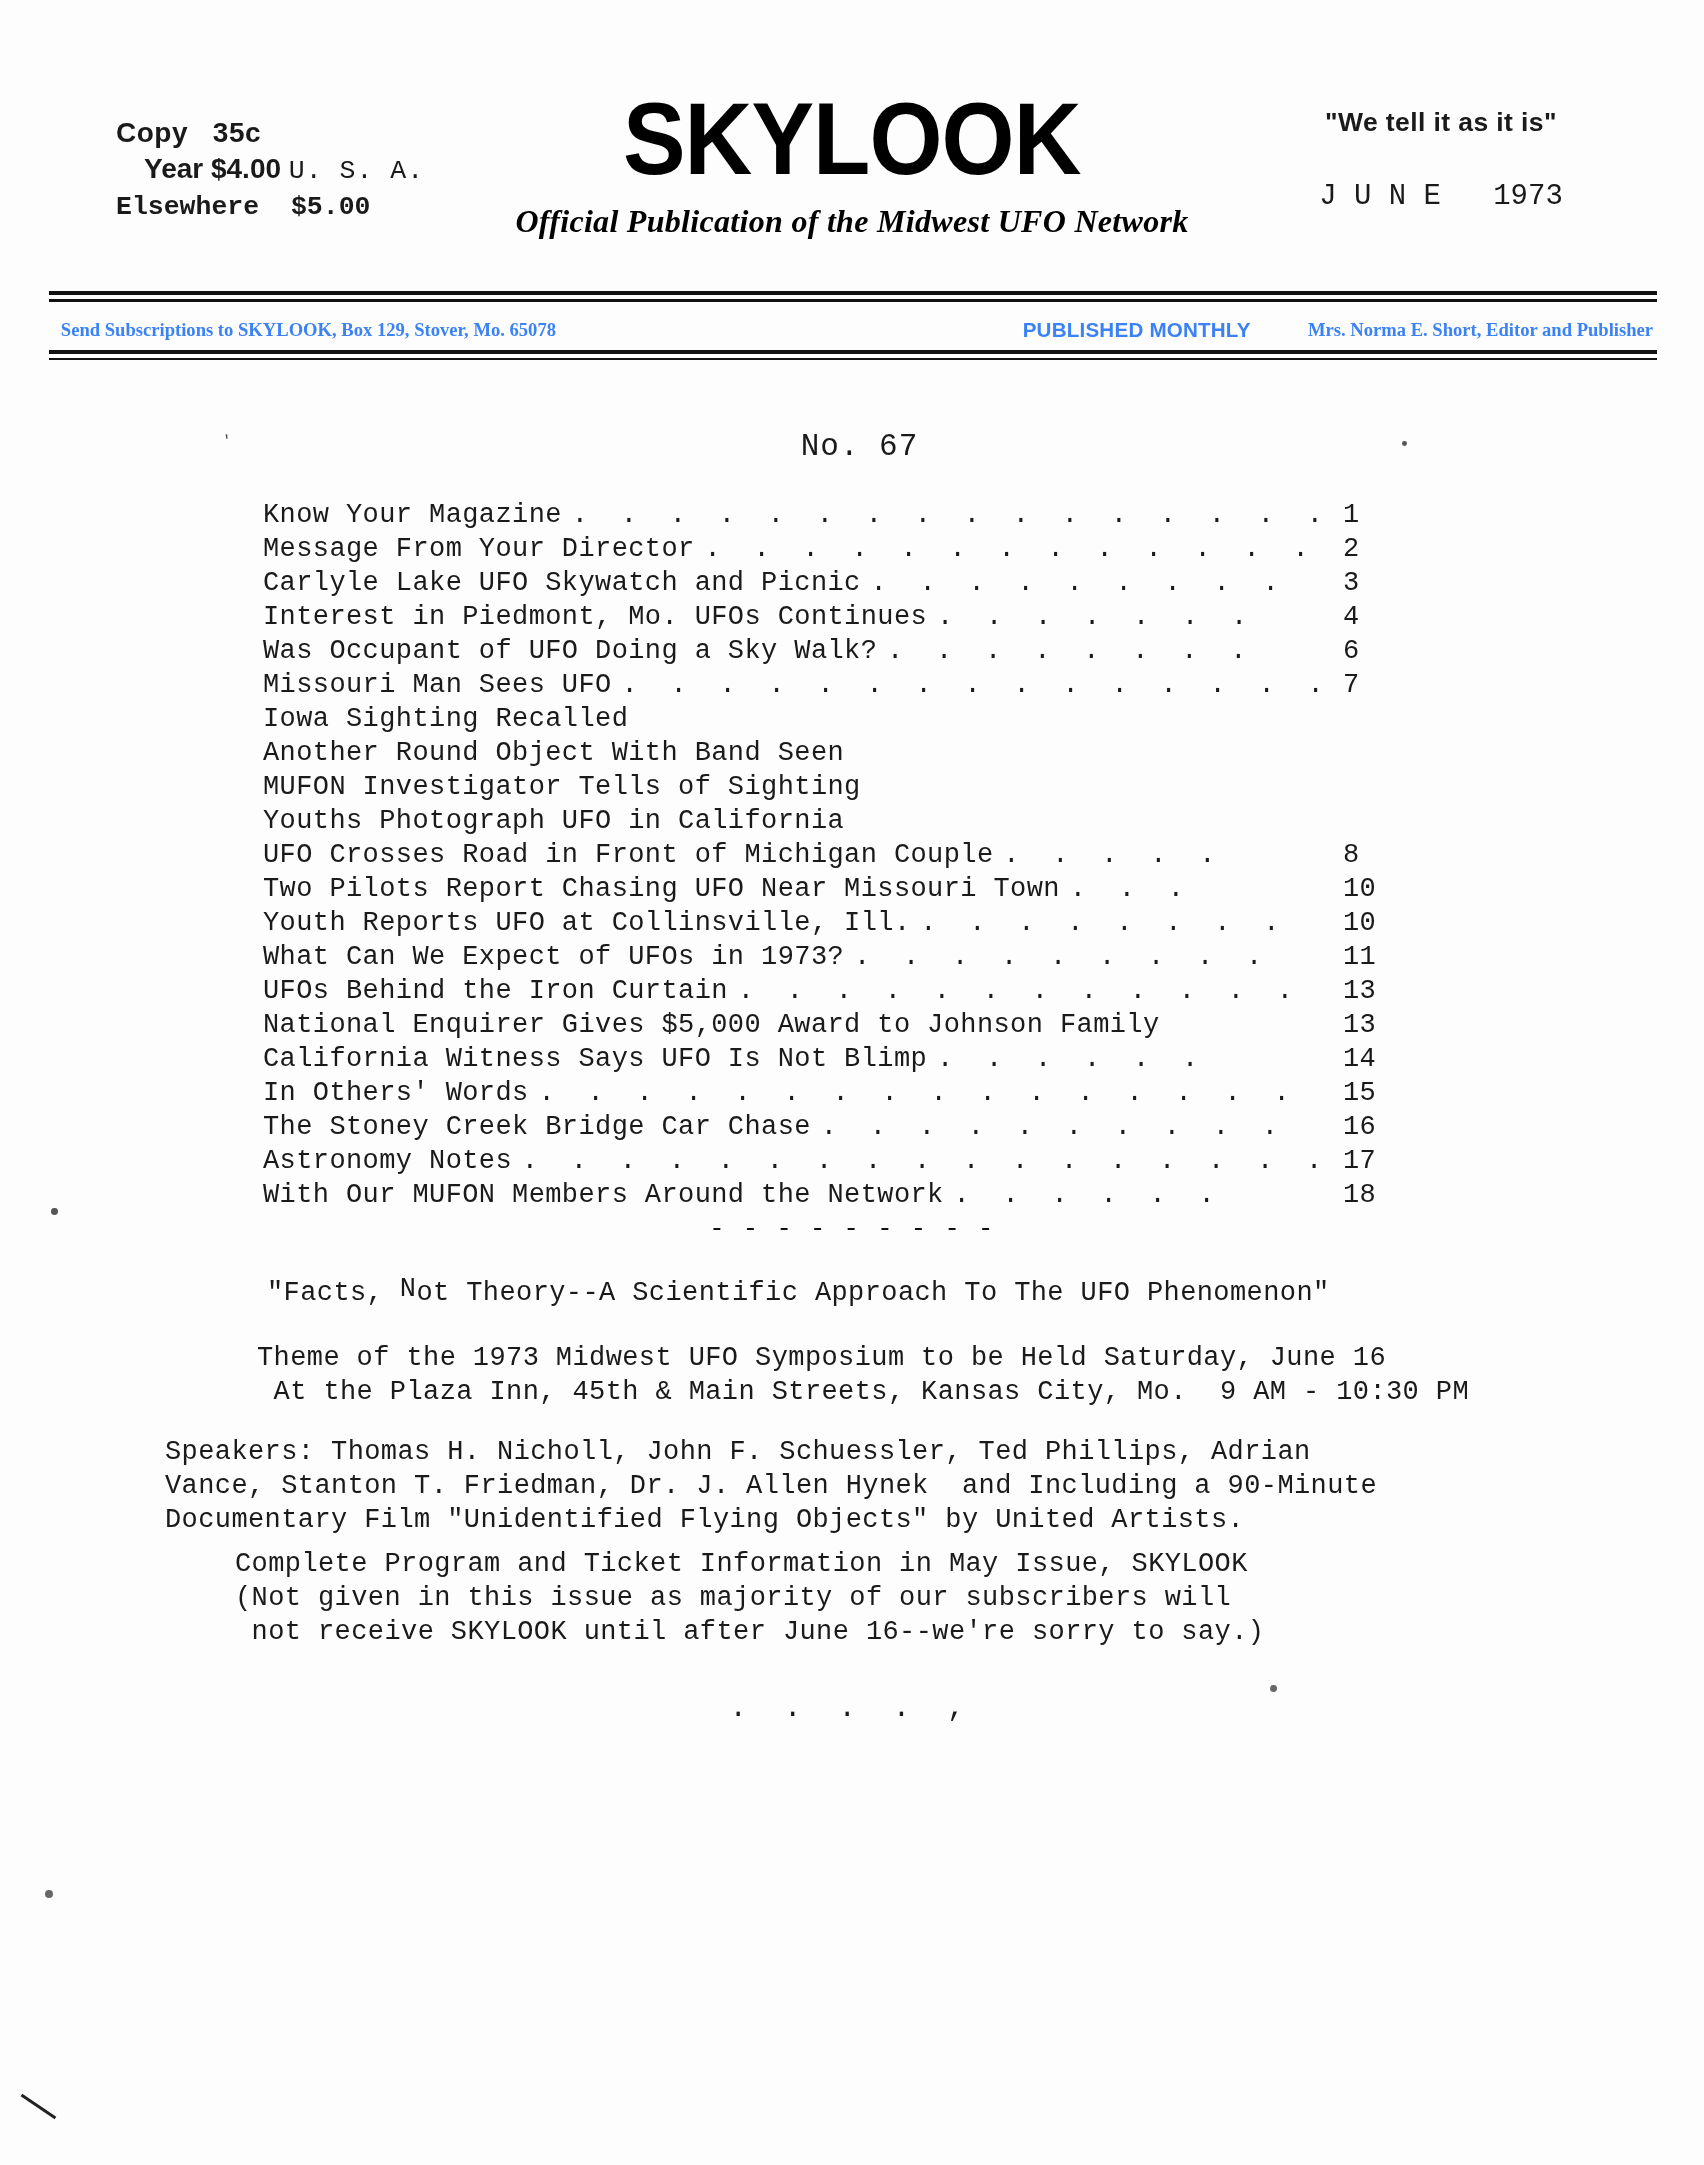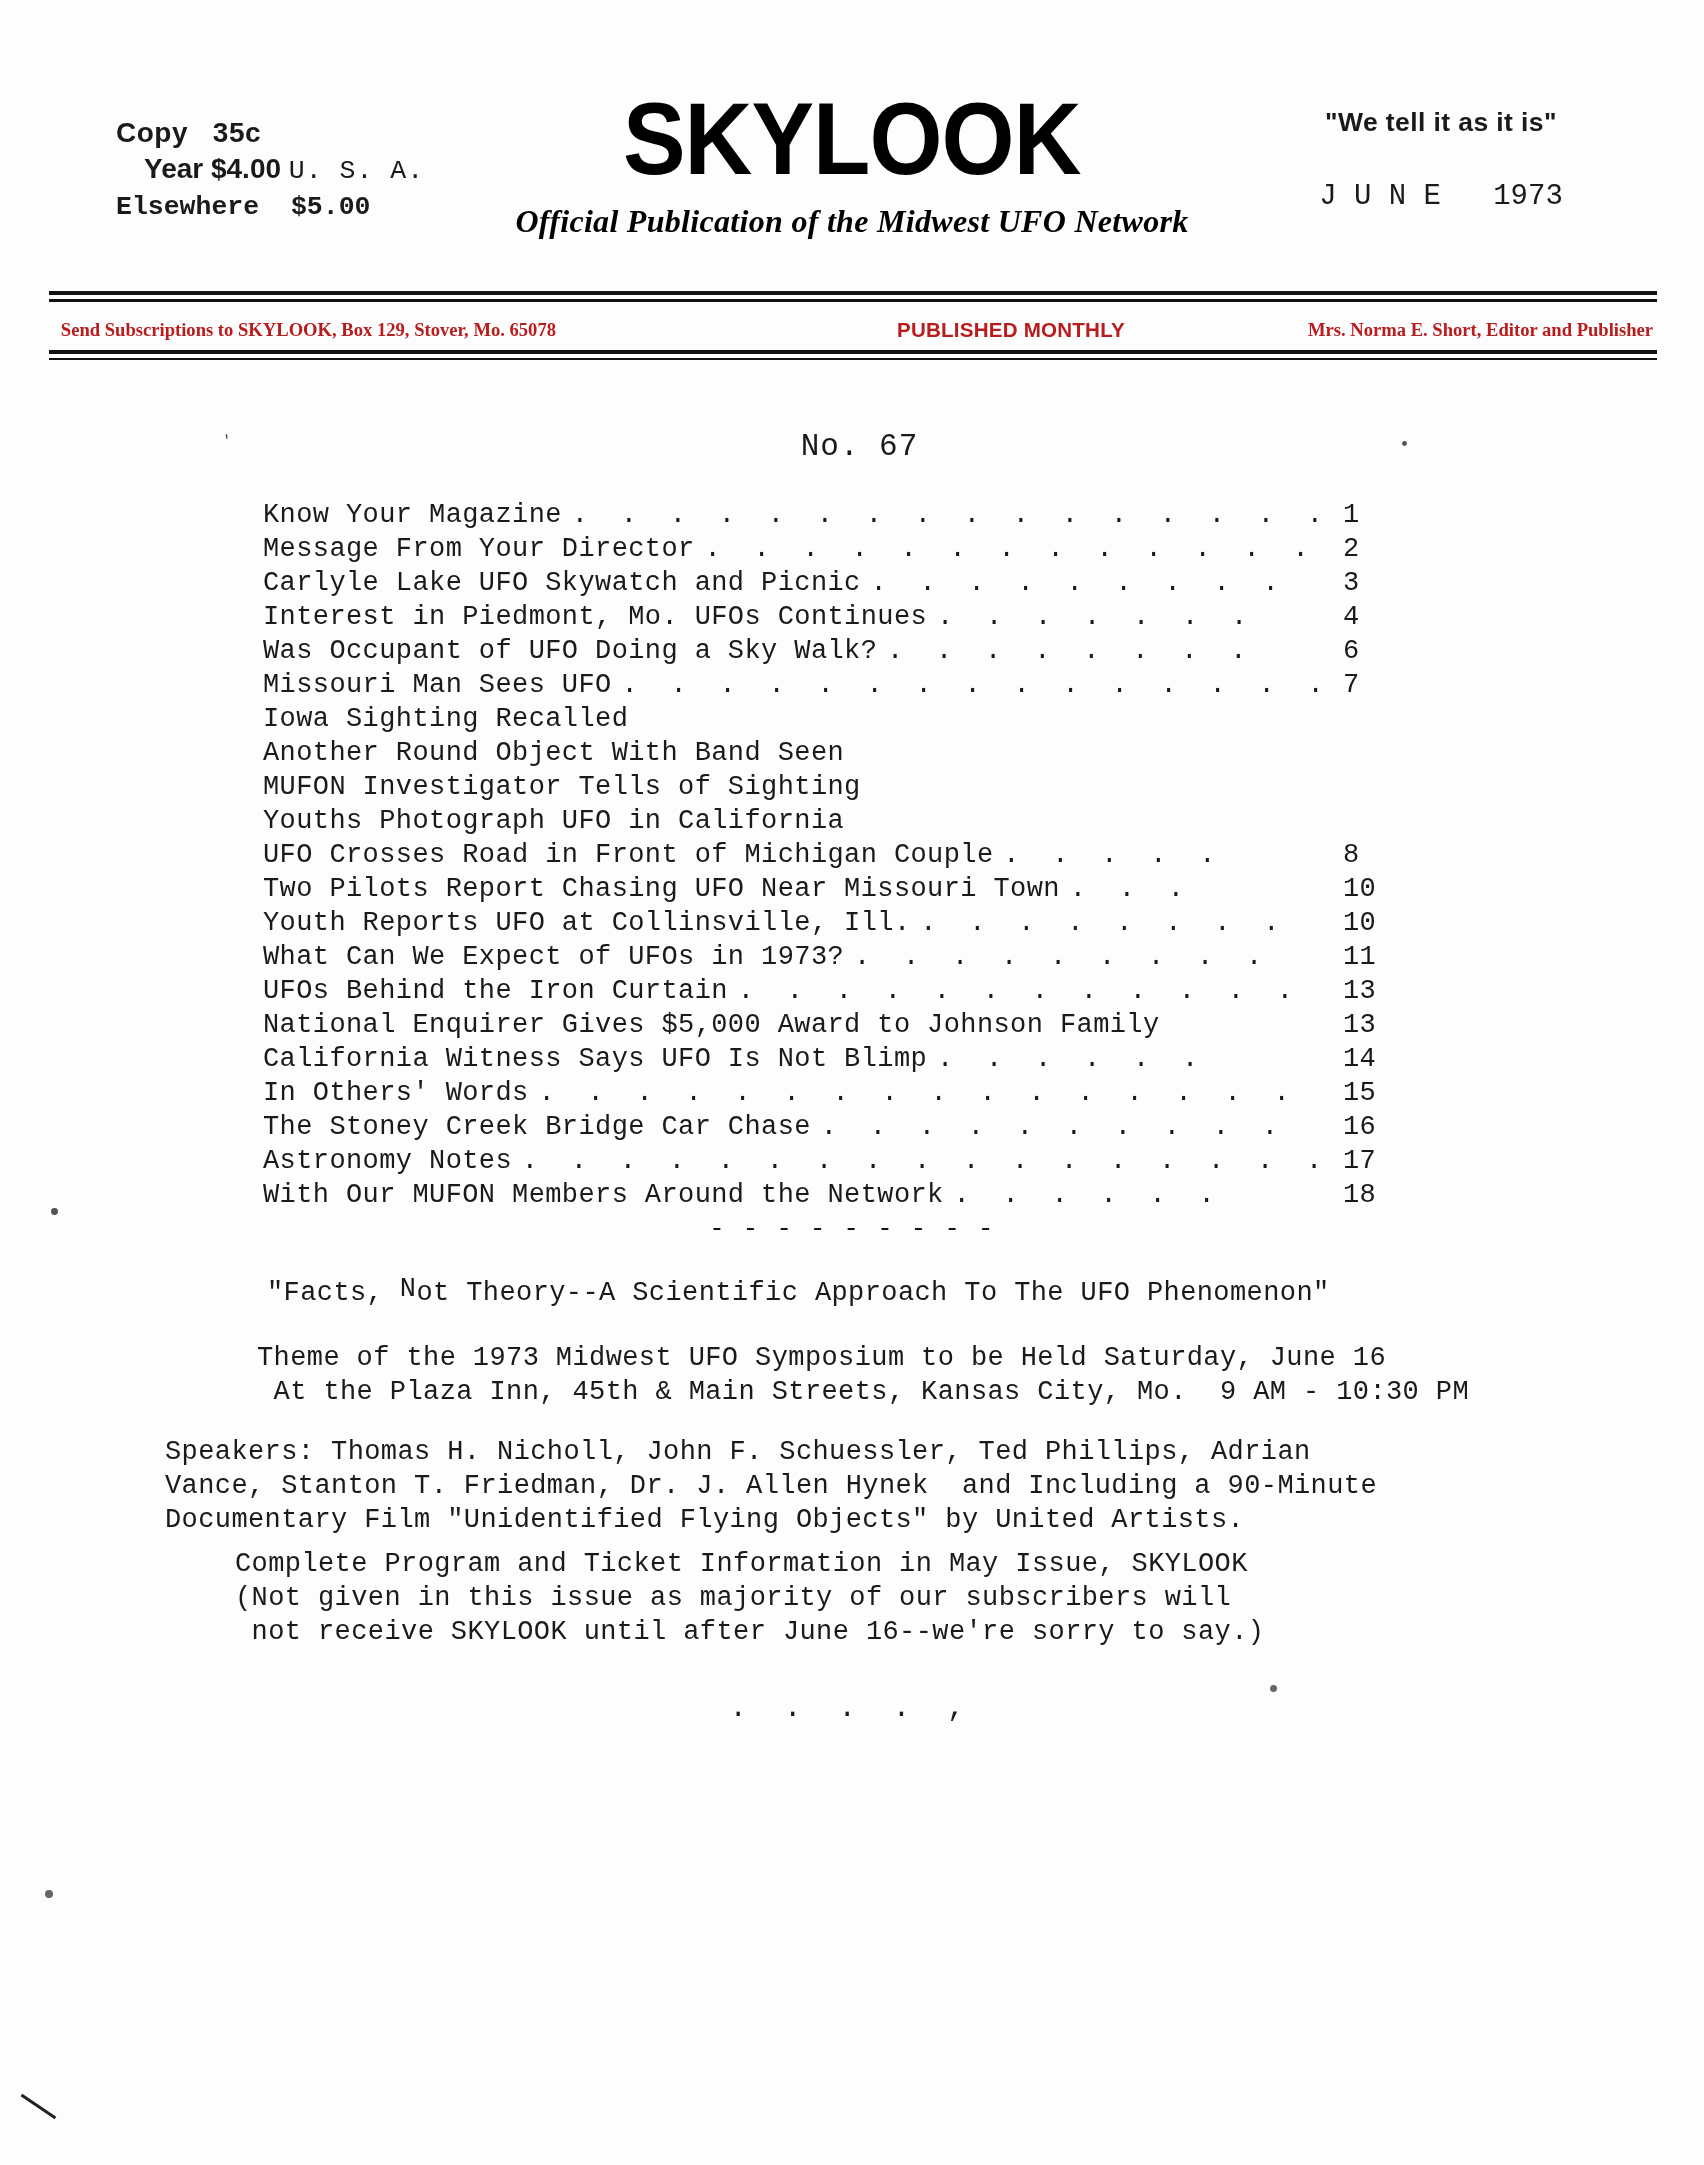--- a/index.html
+++ b/index.html
@@ -127,24 +127,24 @@
     position: absolute;
     left: 49px;
     right: 47px;
     top: 311px;
     height: 37px;
     display: flex;
     align-items: center;
     font-family: "Liberation Serif", serif;
     font-weight: bold;
     font-size: 18.6px;
-    color: #b91c1c;
+    color: #3b82f6;
   }
   .subbar .left   { flex: 0 0 52%; text-align: left; padding-left: 11.8px; }
-  .subbar .center { flex: 0 0 22%; text-align: left; font-family: "Liberation Sans", sans-serif; font-size: 20.6px; letter-spacing: 0.2px;}
+  .subbar .center { flex: 0 0 22%; text-align: right; font-family: "Liberation Sans", sans-serif; font-size: 20.6px; letter-spacing: 0.2px;}
   .subbar .right  { flex: 1 1 auto; text-align: right; padding-right: 3.9px; }
 
   
   .issue-no {
     position: absolute;
     left: 0; right: 0;
     top: 429px;
     text-align: center;
     font-family: "Liberation Mono", monospace;
     font-size: 31px;

